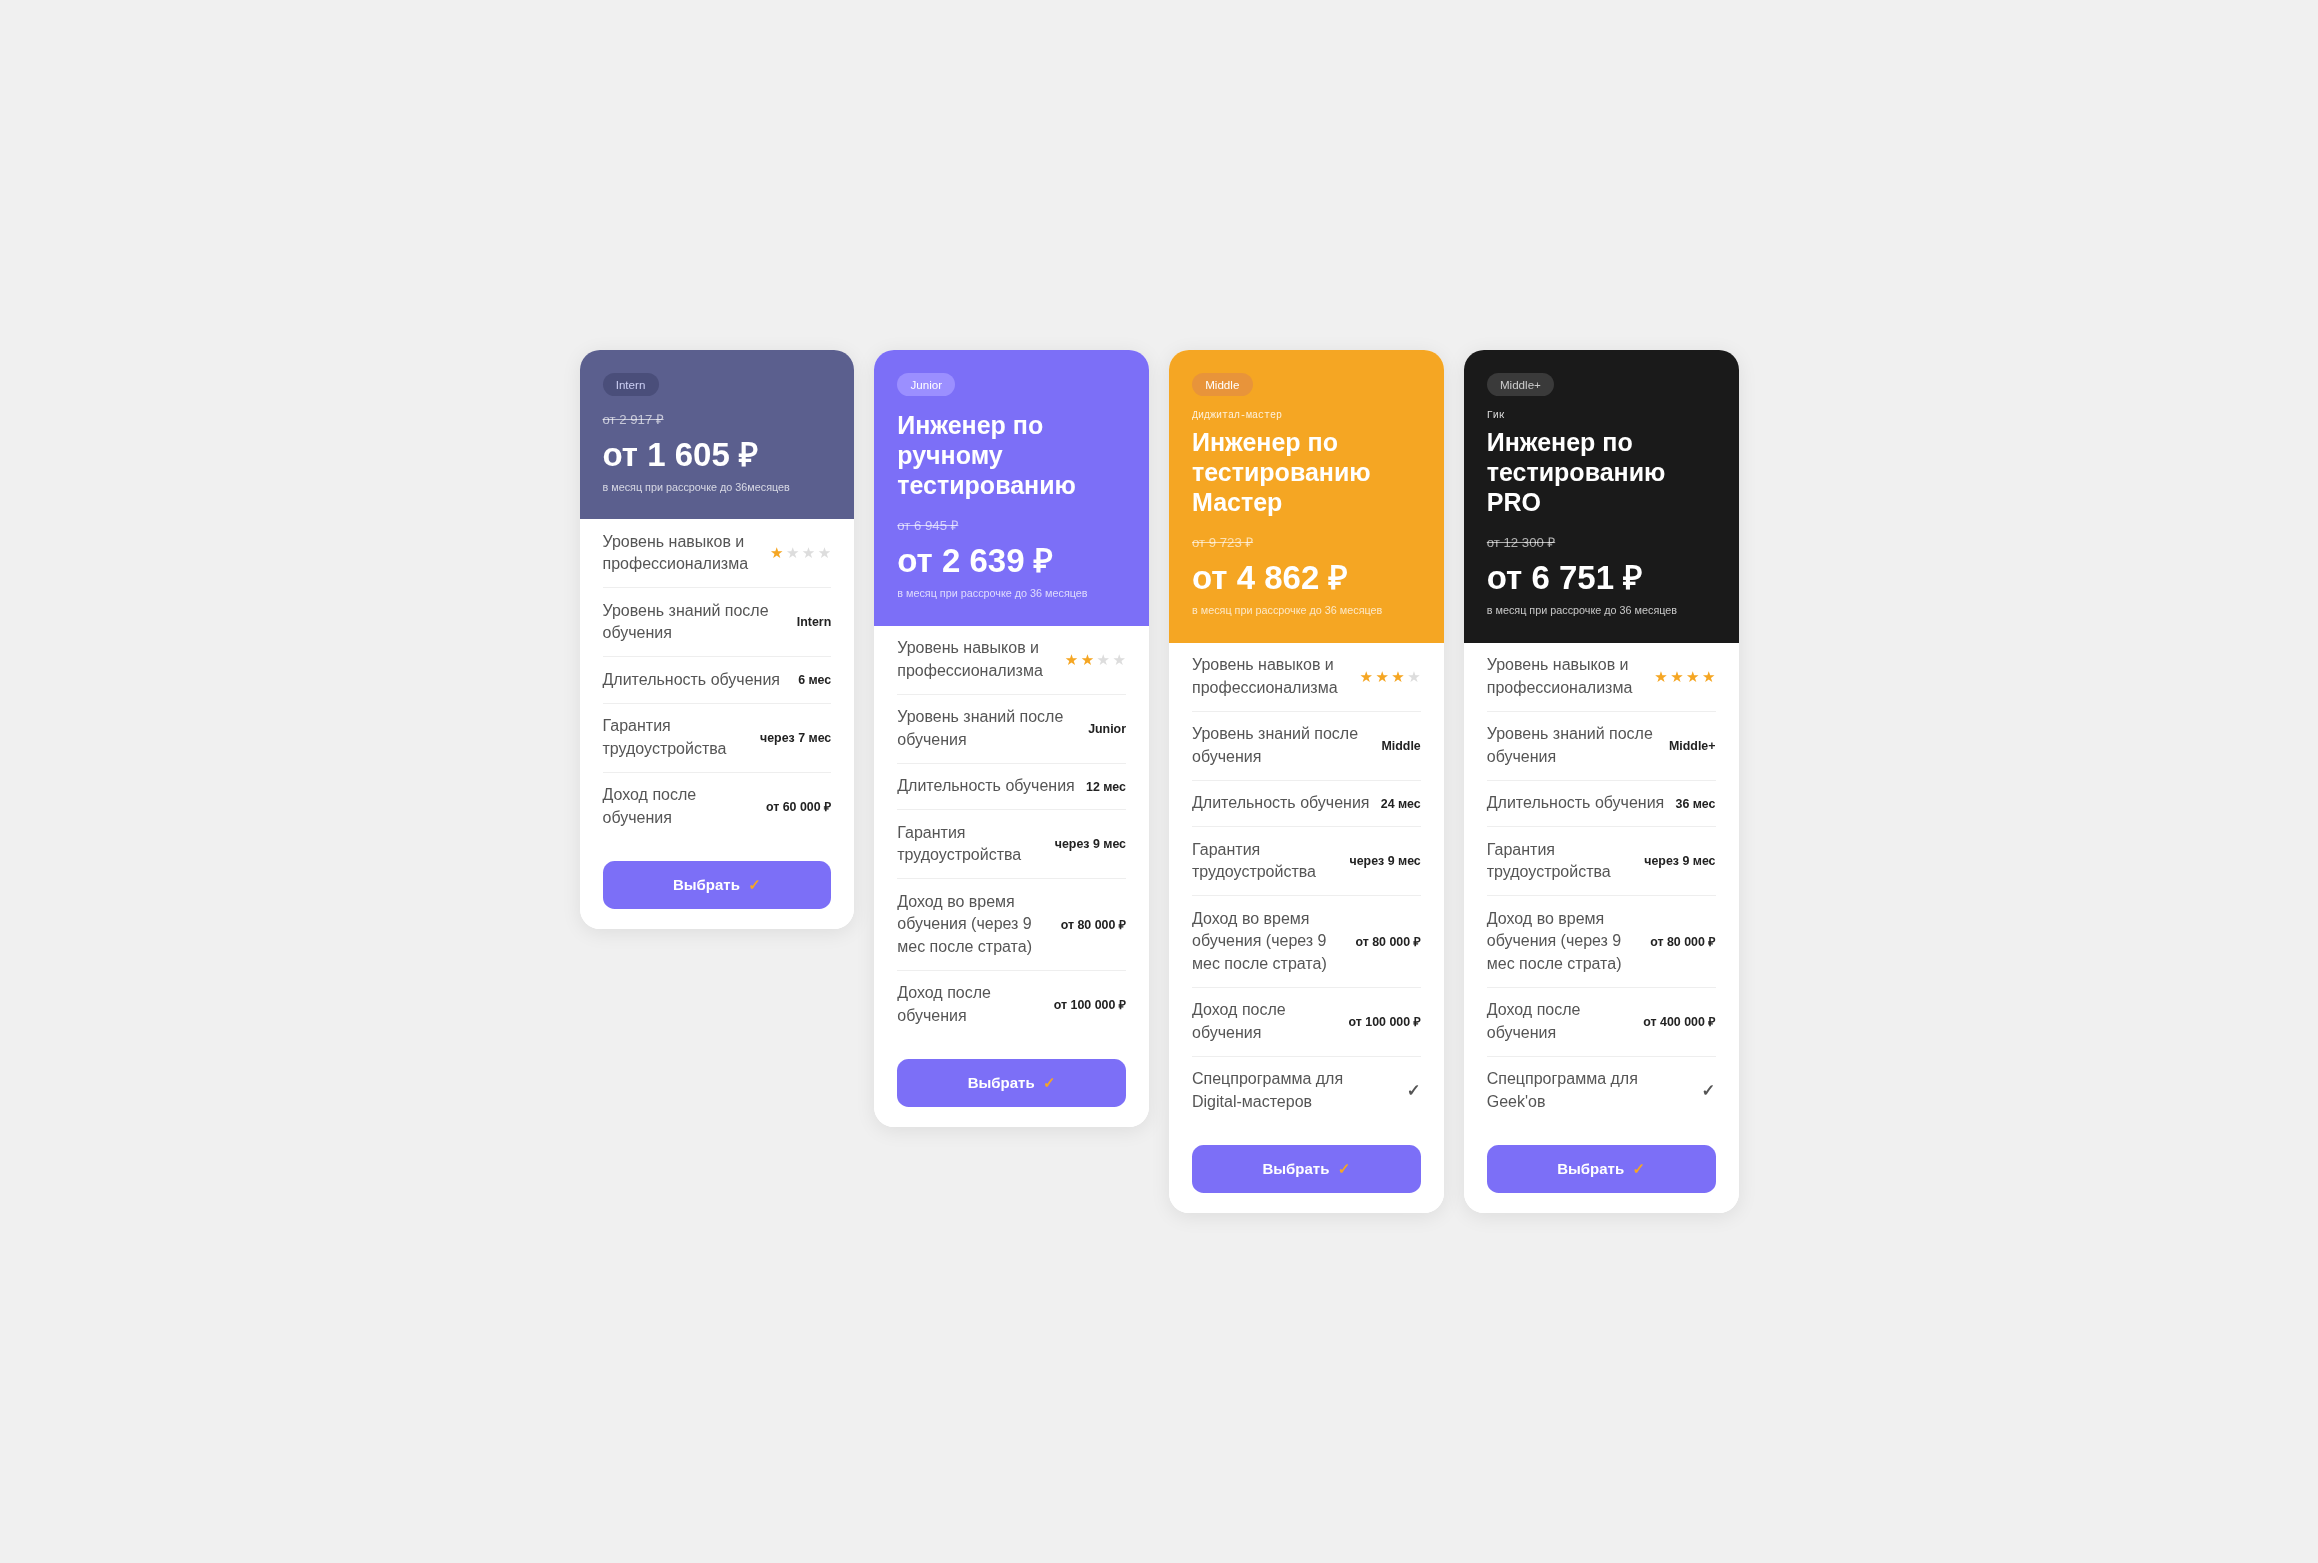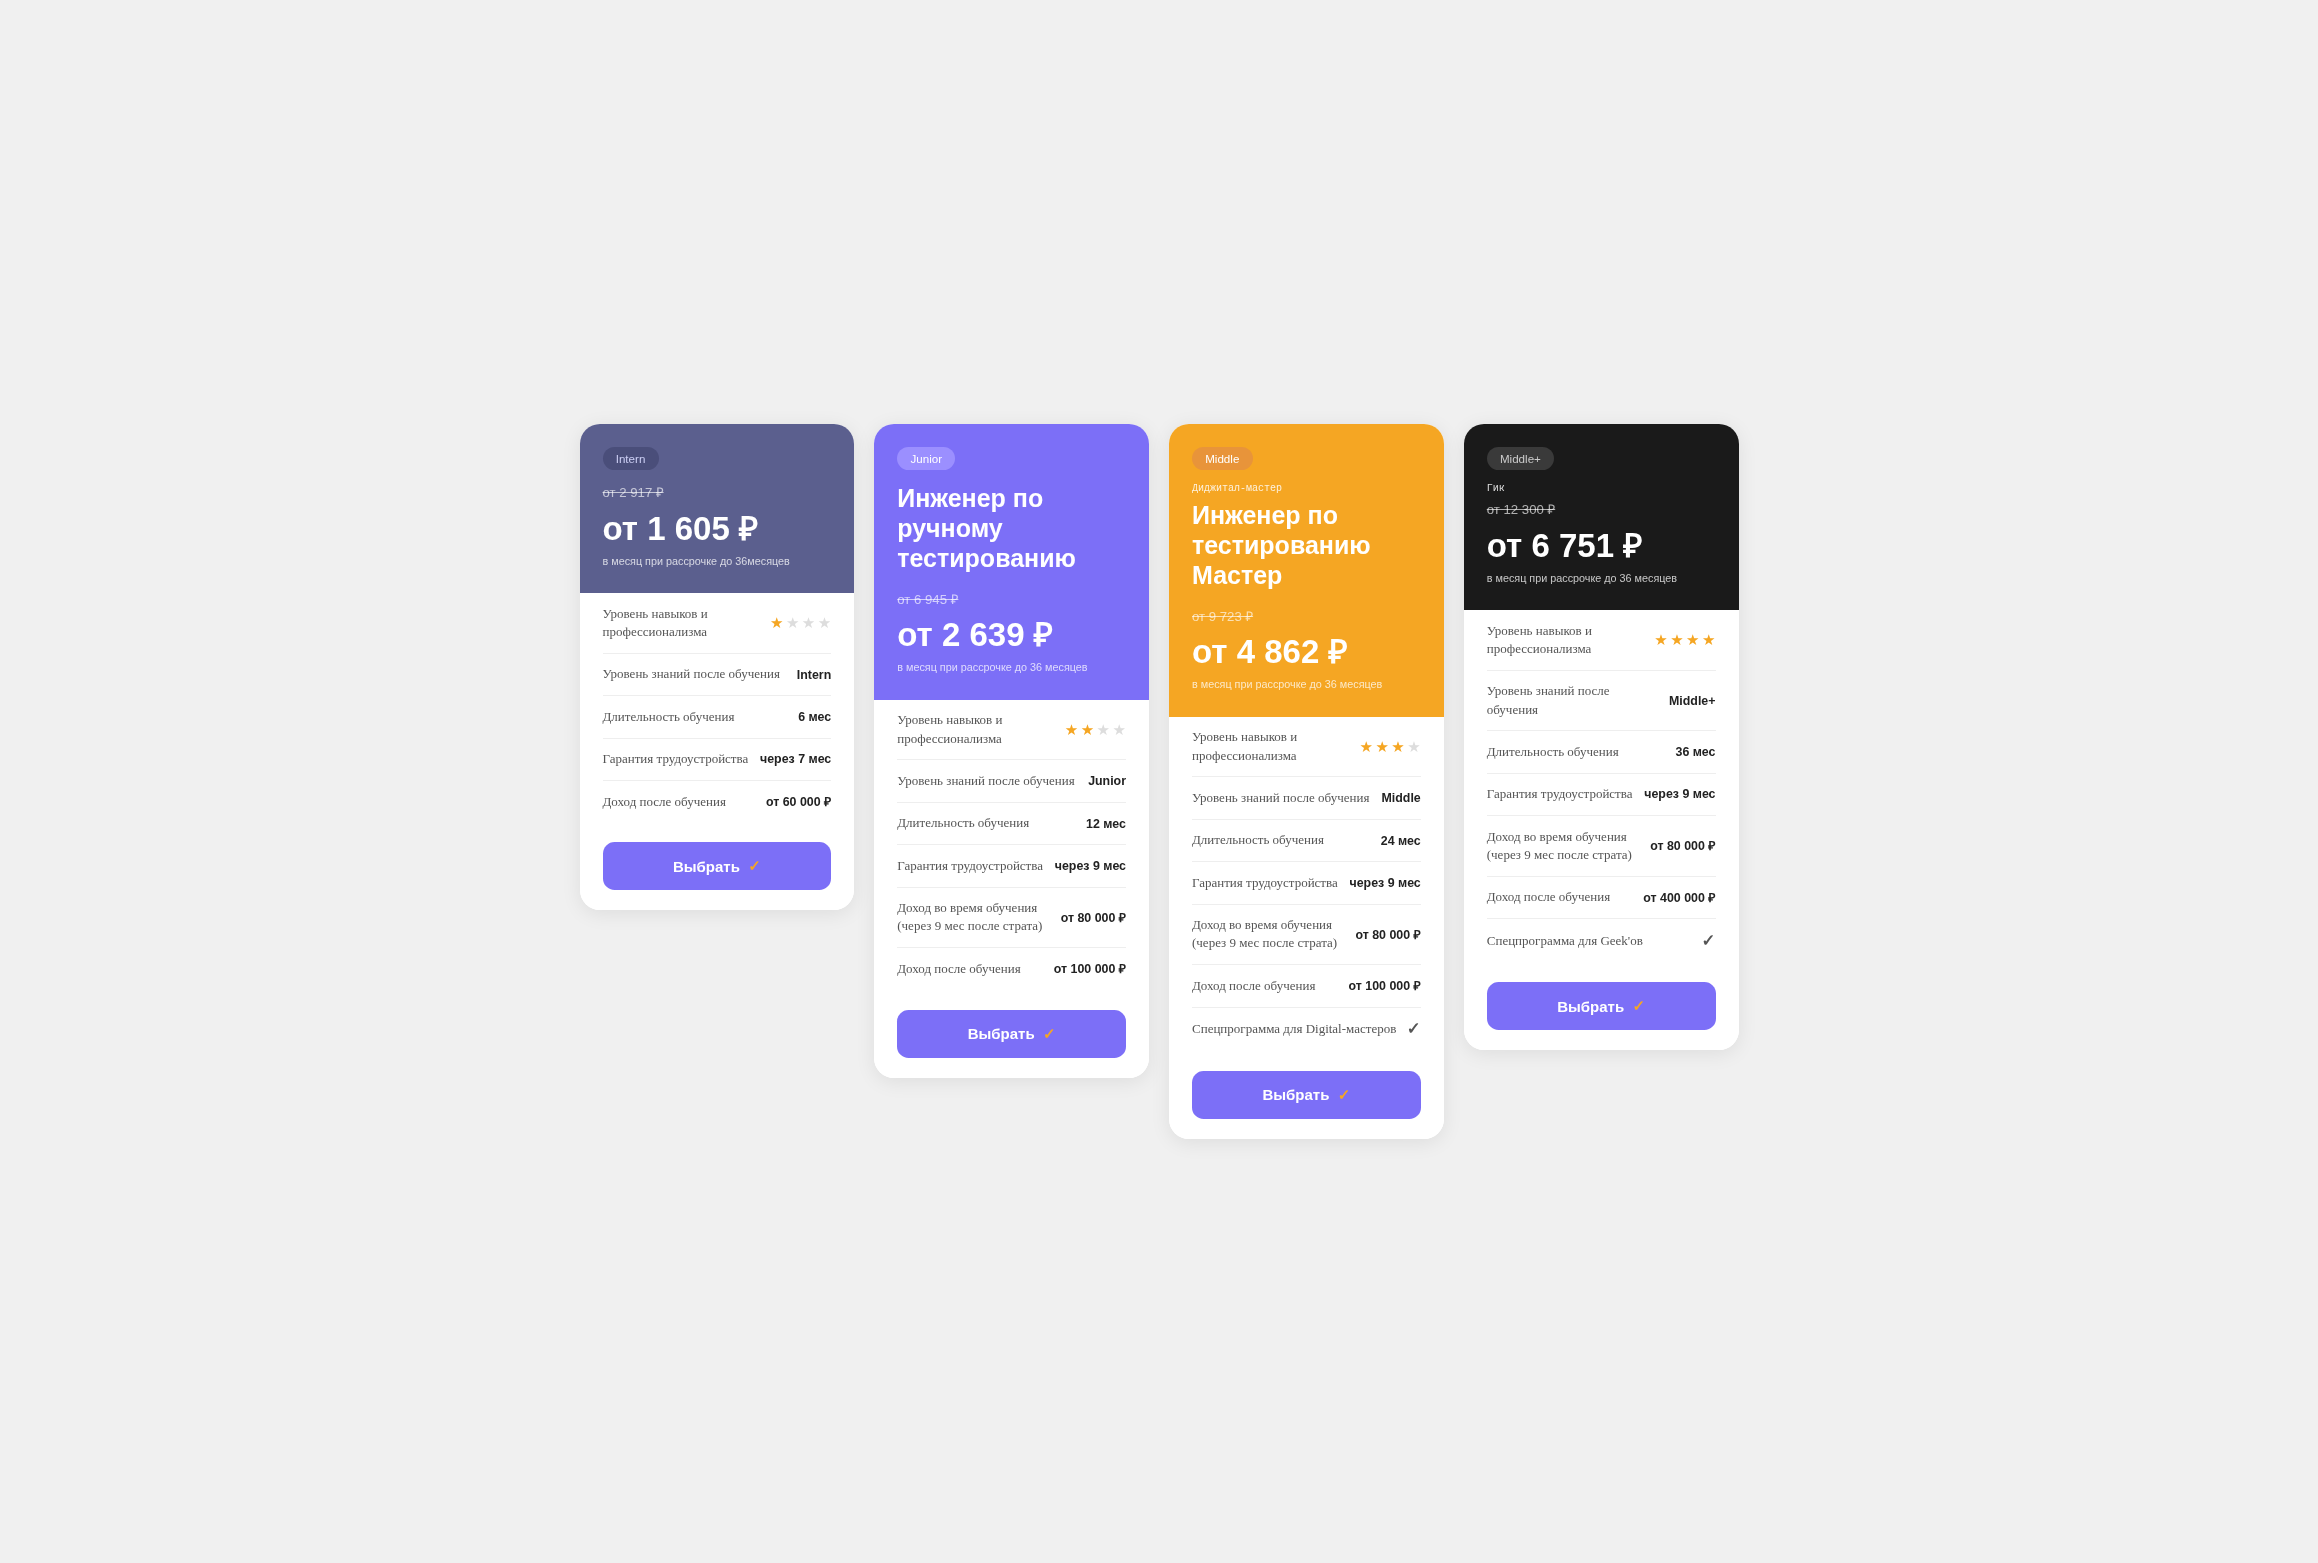--- a/index.html
+++ b/index.html
@@ -98,22 +98,21 @@
       border-bottom: 0.8px solid #eee;
       font-size: 11.6px;
       color: #444;
       gap: 10px;
     }
     .feature-row:last-child { border-bottom: none; }
     .feature-label {
       flex: 1;
       line-height: 1.4;
       color: #555;
-      font-size: 13px;
-      font-family: Liberation Serif, serif;
+      font-size: 16px;
     }
     .feature-value {
       font-weight: 700;
       font-size: 12.4px;
       color: #222;
       text-align: right;
       white-space: nowrap;
     }
     .stars {
       display: flex;
@@ -258,21 +257,21 @@
         </div>
       </div>
       <div class="card-footer">
         <button class="select-btn">
           <span>Выбрать</span>
           <span class="check-icon">✓</span>
         </button>
       </div>
     </div>
     <div class="card">
-      <div class="card-header dark"><div class="badge dark-badge">Middle+</div><div class="card-subtitle">Гик</div><div class="price-old">от 12 300 ₽</div><div class="price-new">от 6 751 ₽</div><div class="price-note">в месяц при рассрочке до 36 месяцев</div></div>
+      <div class="card-header dark"><div class="badge dark-badge">Middle+</div><div class="card-subtitle">Гик</div><div class="card-title">Инженер по тестированию PRO</div><div class="price-old">от 12 300 ₽</div><div class="price-new">от 6 751 ₽</div><div class="price-note">в месяц при рассрочке до 36 месяцев</div></div>
       <div class="card-body">
         <div class="feature-row">
           <div class="feature-label">Уровень навыков и профессионализма</div>
           <div class="stars">
             <span style="font-size: 15px; color: rgb(245, 166, 35);">★</span>
             <span style="font-size: 15px; color: rgb(245, 166, 35);">★</span>
             <span style="font-size: 15px; color: rgb(245, 166, 35);">★</span>
             <span style="font-size: 15px; color: rgb(245, 166, 35);">★</span>
           </div>
         </div>

